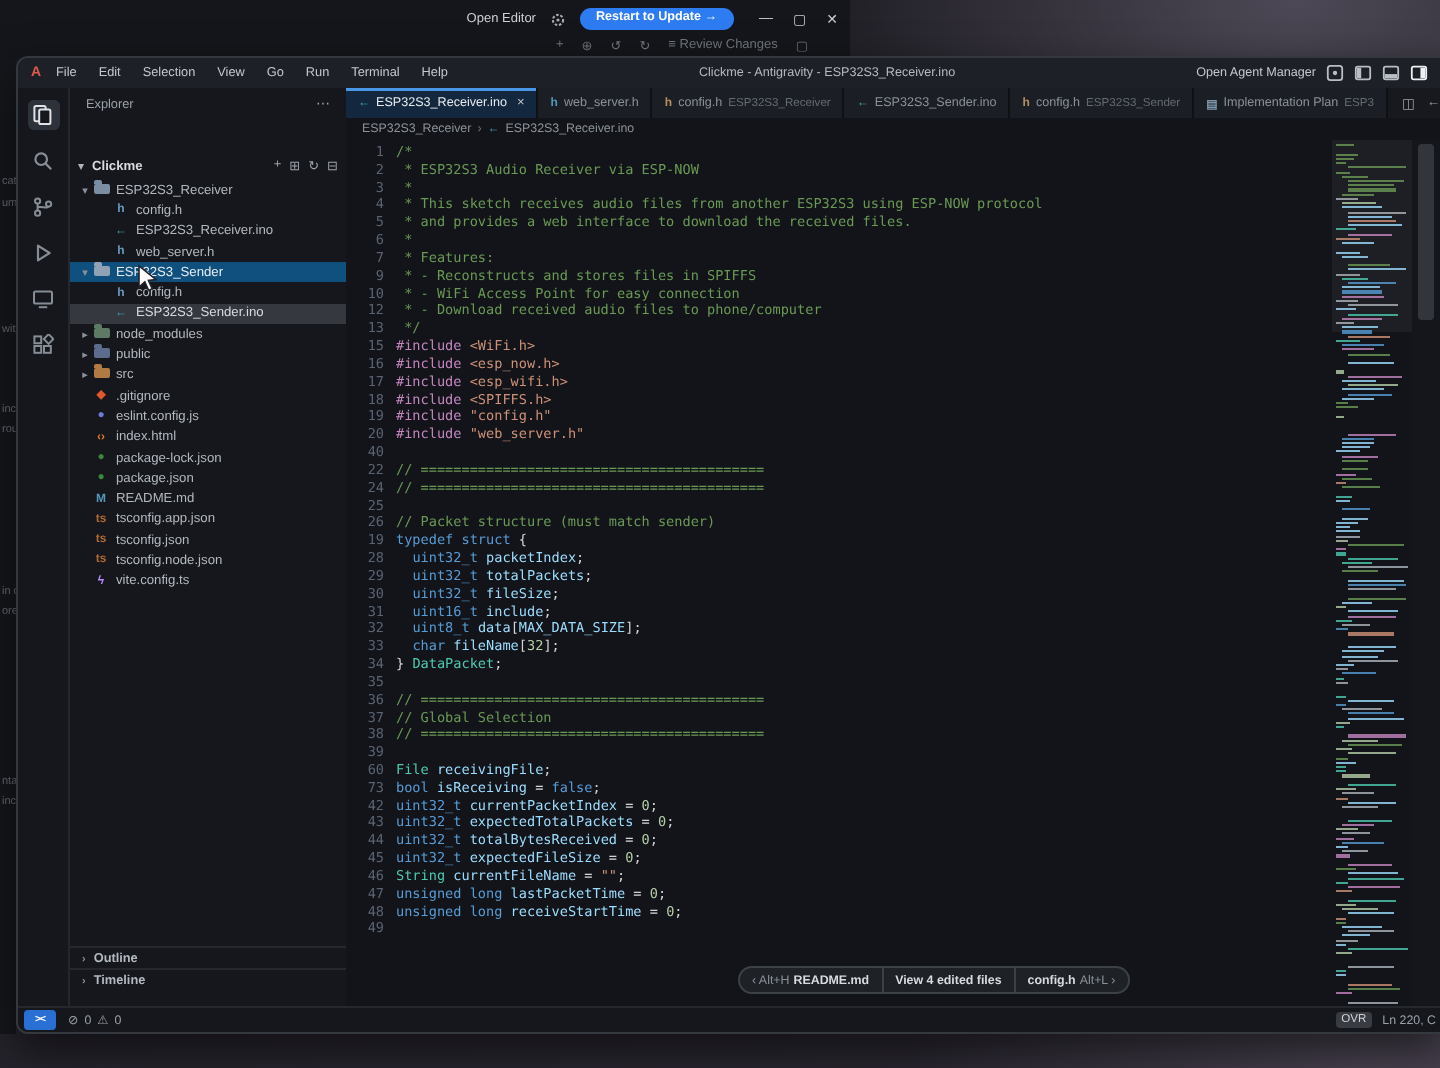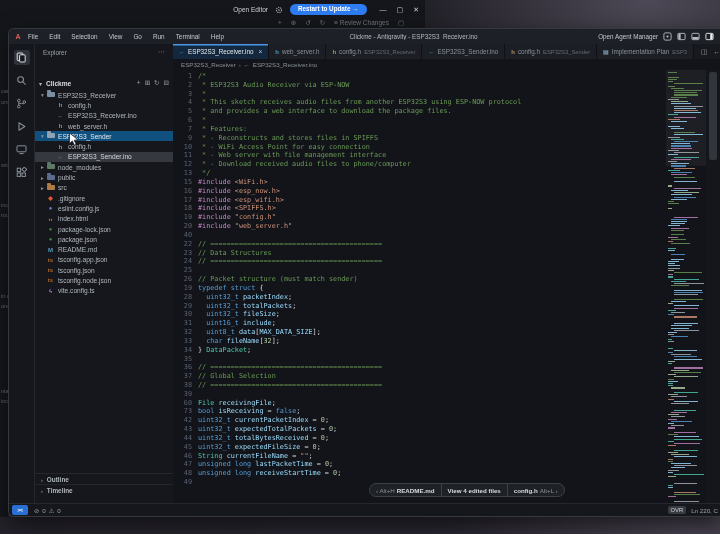--- a/index.html
+++ b/index.html
@@ -382,37 +382,35 @@
         <span class="sep">›</span>
         <span class="bico">←</span>
         <span>ESP32S3_Receiver.ino</span>
       </div>
       <div class="codewrap">
         <div class="codelines" id="codelines">
             <div class="cl"><span class="ln">1</span><span class="cm">/*</span></div>
             <div class="cl"><span class="ln">2</span><span class="cm"> * ESP32S3 Audio Receiver via ESP-NOW</span></div>
             <div class="cl"><span class="ln">3</span><span class="cm"> *</span></div>
             <div class="cl"><span class="ln">4</span><span class="cm"> * This sketch receives audio files from another ESP32S3 using ESP-NOW protocol</span></div>
-            <div class="cl"><span class="ln">5</span><span class="cm"> * and provides a web interface to download the package files.</span></div>
+            <div class="cl"><span class="ln">5</span><span class="cm"> * and provides a web interface to download the received files.</span></div>
             <div class="cl"><span class="ln">6</span><span class="cm"> *</span></div>
             <div class="cl"><span class="ln">7</span><span class="cm"> * Features:</span></div>
             <div class="cl"><span class="ln">9</span><span class="cm"> * - Reconstructs and stores files in SPIFFS</span></div>
             <div class="cl"><span class="ln">10</span><span class="cm"> * - WiFi Access Point for easy connection</span></div>
-            <div class="cl"><span class="ln">11</span><span class="cm"> * - Web server with file management interface</span></div>
             <div class="cl"><span class="ln">12</span><span class="cm"> * - Download received audio files to phone/computer</span></div>
             <div class="cl"><span class="ln">13</span><span class="cm"> */</span></div>
             <div class="cl"><span class="ln">15</span><span class="pp">#include</span><span class="pl"> </span><span class="str">&lt;WiFi.h&gt;</span></div>
             <div class="cl"><span class="ln">16</span><span class="pp">#include</span><span class="pl"> </span><span class="str">&lt;esp_now.h&gt;</span></div>
             <div class="cl"><span class="ln">17</span><span class="pp">#include</span><span class="pl"> </span><span class="str">&lt;esp_wifi.h&gt;</span></div>
             <div class="cl"><span class="ln">18</span><span class="pp">#include</span><span class="pl"> </span><span class="str">&lt;SPIFFS.h&gt;</span></div>
             <div class="cl"><span class="ln">19</span><span class="pp">#include</span><span class="pl"> </span><span class="str">"config.h"</span></div>
             <div class="cl"><span class="ln">20</span><span class="pp">#include</span><span class="pl"> </span><span class="str">"web_server.h"</span></div>
             <div class="cl"><span class="ln">40</span></div>
             <div class="cl"><span class="ln">22</span><span class="cm">// ==========================================</span></div>
-            <div class="cl"><span class="ln">23</span><span class="cm">// Data Structures</span></div>
             <div class="cl"><span class="ln">24</span><span class="cm">// ==========================================</span></div>
             <div class="cl"><span class="ln">25</span></div>
             <div class="cl"><span class="ln">26</span><span class="cm">// Packet structure (must match sender)</span></div>
             <div class="cl"><span class="ln">19</span><span class="kw">typedef struct</span><span class="pl"> {</span></div>
             <div class="cl"><span class="ln">28</span><span class="pl">  </span><span class="kw">uint32_t</span><span class="pl"> </span><span class="var">packetIndex</span><span class="pl">;</span></div>
             <div class="cl"><span class="ln">29</span><span class="pl">  </span><span class="kw">uint32_t</span><span class="pl"> </span><span class="var">totalPackets</span><span class="pl">;</span></div>
             <div class="cl"><span class="ln">30</span><span class="pl">  </span><span class="kw">uint32_t</span><span class="pl"> </span><span class="var">fileSize</span><span class="pl">;</span></div>
             <div class="cl"><span class="ln">31</span><span class="pl">  </span><span class="kw">uint16_t</span><span class="pl"> </span><span class="var">include</span><span class="pl">;</span></div>
             <div class="cl"><span class="ln">32</span><span class="pl">  </span><span class="kw">uint8_t</span><span class="pl"> </span><span class="var">data</span><span class="pl">[</span><span class="var">MAX_DATA_SIZE</span><span class="pl">];</span></div>
             <div class="cl"><span class="ln">33</span><span class="pl">  </span><span class="kw">char</span><span class="pl"> </span><span class="var">fileName</span><span class="pl">[</span><span class="num">32</span><span class="pl">];</span></div>

